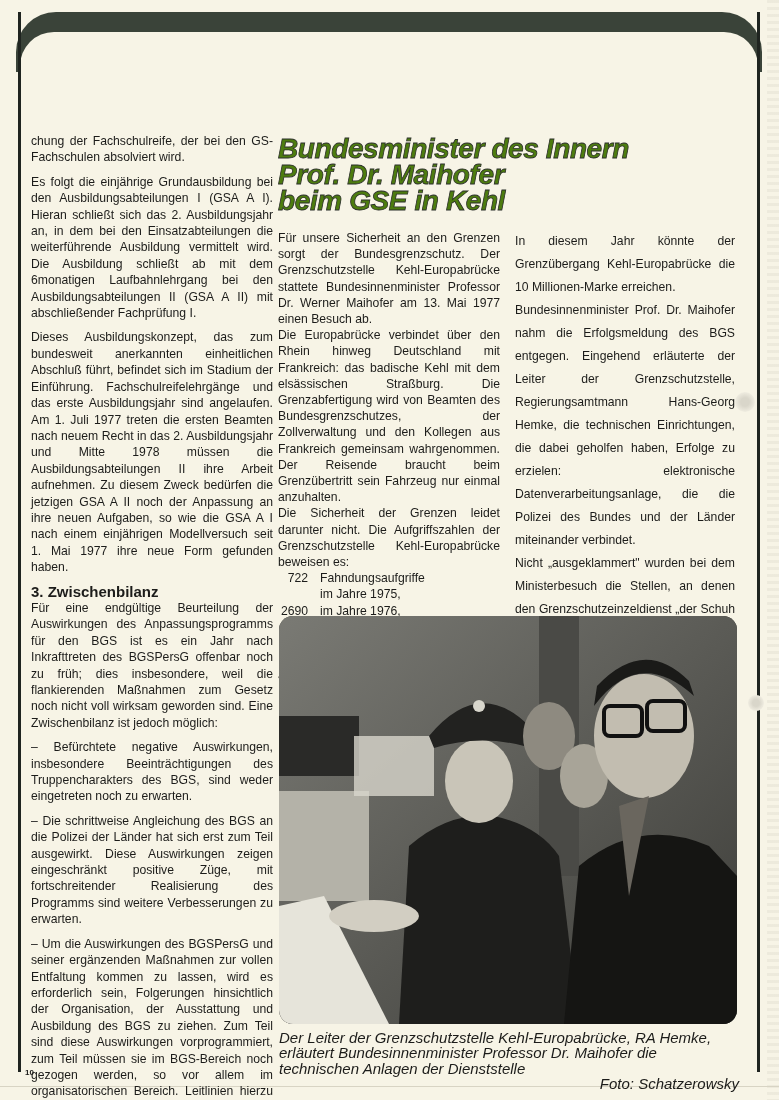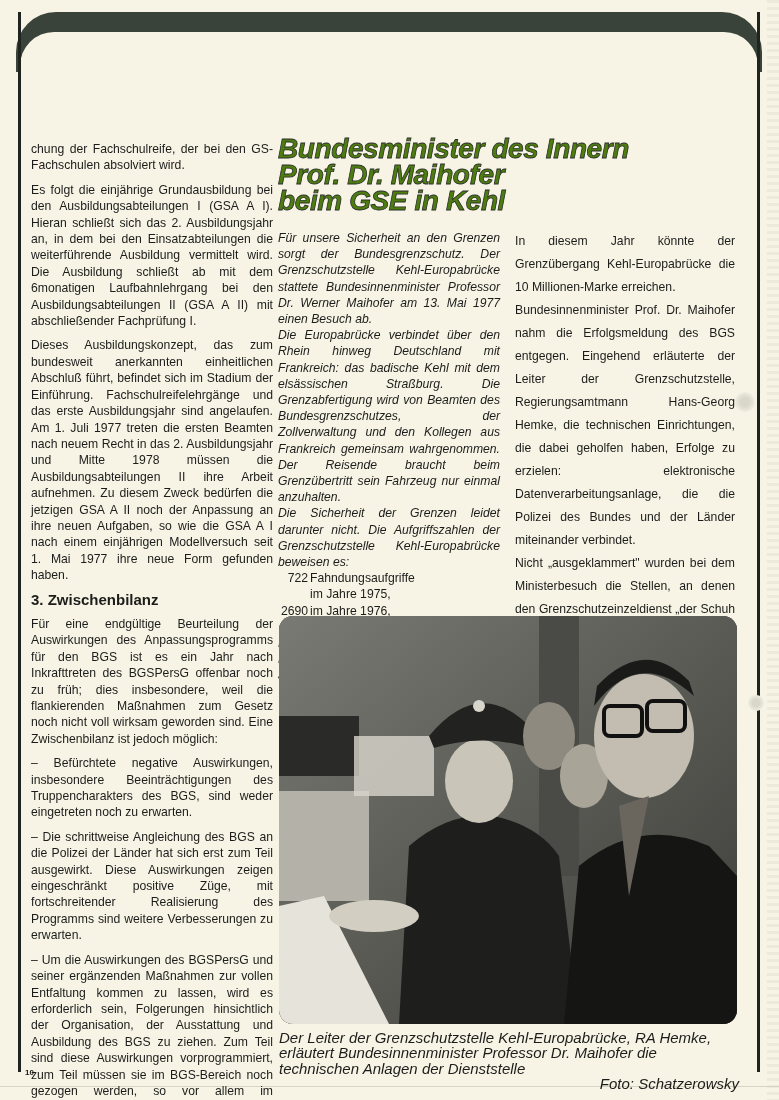--- a/index.html
+++ b/index.html
@@ -30,42 +30,42 @@
     background: repeating-linear-gradient(180deg, #e9e6d8 0 3px, #f7f4e6 3px 7px);
     opacity: 0.7;
   }
   .bottom-line {
     position: absolute; left: 0; top: 1086px; width: 779px; height: 1px; background: #d8d4c4;
   }
   .col-left {
     position: absolute; left: 31px; top: 133px; width: 242px;
     font-size: 12.2px; line-height: 16.4px; text-align: justify;
   }
-  .col-left p { margin: 8px 0 8px 0; }
+  .col-left p { margin: 0 0 8px 0; }
   .col-left h3 { margin: 6px 0 0 0; font-size: 15px; font-weight: bold; }
   .col-left p.dash { margin-bottom: 8px; }
   .page-number {
     position: absolute; left: 25px; top: 1068px; font-size: 8px; font-weight: bold;
   }
   .headline {
     position: absolute; left: 278px; top: 136px; width: 480px;
     font-family: "Liberation Sans", sans-serif;
     font-weight: 900; font-style: italic; font-size: 28px; line-height: 26px;
     color: #4d7c0f; letter-spacing: -0.4px;
     -webkit-text-stroke: 0.8px #2b2e2a;
   }
   .headline div { margin: 0; }
   .col-mid {
     position: absolute; left: 278px; top: 230px; width: 222px;
     font-size: 12.2px; line-height: 16.2px; text-align: justify;
   }
-  .col-mid p { margin: 0; font-style: italic; }
+  .col-mid p { margin: 0; }
   .stats { margin: 0; }
   .stats .row { display: flex; }
-  .stats .num { width: 30px; text-align: right; padding-right: 2px; }
+  .stats .num { width: 30px; text-align: right; padding-right: 12px; }
   .col-right {
     position: absolute; left: 515px; top: 230px; width: 220px;
     font-size: 12.2px; line-height: 23px; text-align: justify;
   }
   .col-right p { margin: 0; }
   .signature { text-align: right; }
   .photo {
     position: absolute; left: 279px; top: 616px; width: 458px; height: 408px;
     border-radius: 14px; overflow: hidden;
     background: #2a2a28;

